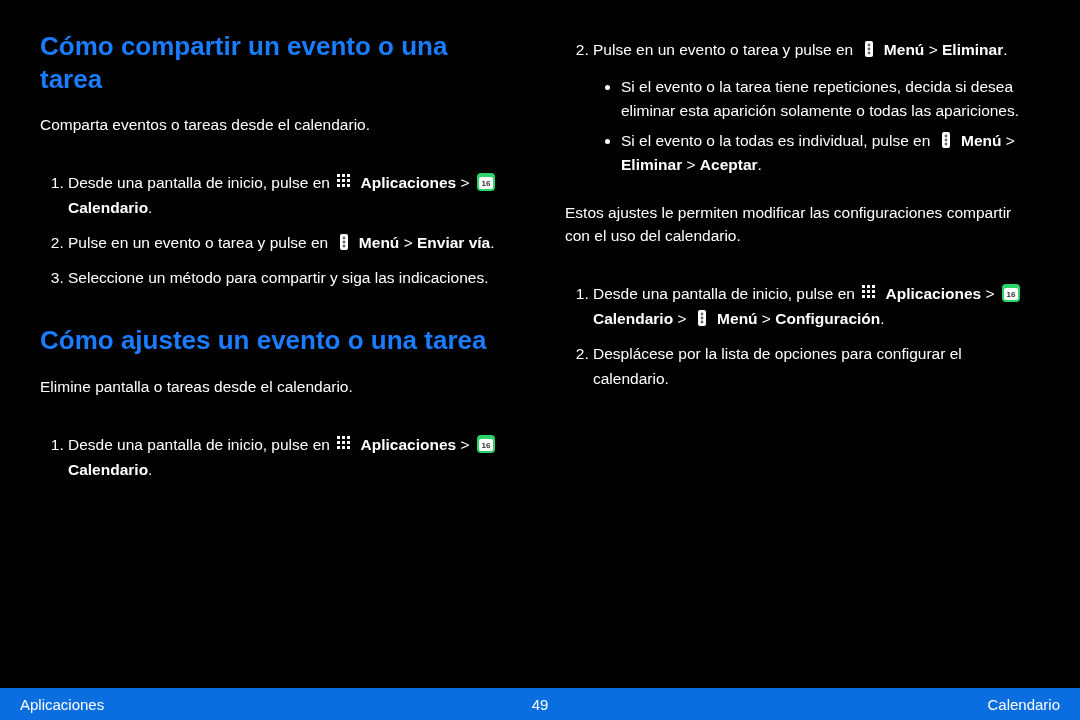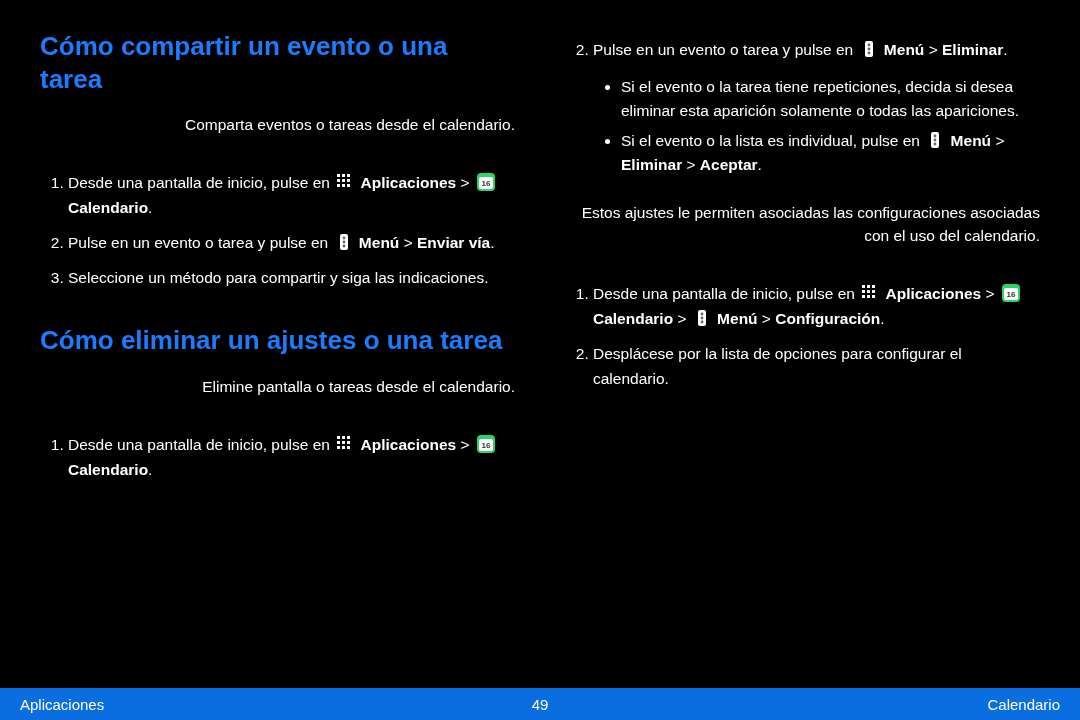--- a/index.html
+++ b/index.html
@@ -37,21 +37,20 @@
     font-size: 26px;
     font-weight: 600;
     margin: 10px 0 18px 0;
     line-height: 1.25;
   }
   p {
     font-size: 15.5px;
     line-height: 1.5;
     margin: 0 0 14px 0;
     color: #fff;
-    text-align: right;
   }
   ol {
     list-style: decimal;
     padding-left: 28px;
     margin: 0 0 14px 0;
   }
   ol > li {
     font-size: 15.5px;
     line-height: 1.6;
     margin-bottom: 10px;
@@ -147,21 +146,21 @@
                 <circle cx="9" cy="5" r="1.4" fill="#666"></circle>
                 <circle cx="9" cy="9" r="1.4" fill="#666"></circle>
                 <circle cx="9" cy="13" r="1.4" fill="#666"></circle>
               </svg>
           </span>
           <b>Menú</b> &gt; <b>Enviar vía</b>.
         </li>
         <li>Seleccione un método para compartir y siga las indicaciones.</li>
       </ol>
 
-      <h2>Cómo eliminar un ajustes o una tarea</h2>
+      <h2>Cómo ajustes un evento o una tarea</h2>
 
       <p>Elimine pantalla o tareas desde el calendario.</p>
 
       <ol>
         <li>
           <span>Desde una pantalla de inicio, pulse en </span>
           <span class="icon">
             <svg viewBox="0 0 18 18">
                 <g fill="#fff">
                   <rect x="1" y="1" width="3" height="3"></rect>
@@ -199,37 +198,37 @@
                 <rect x="5" y="1" width="8" height="16" rx="2" fill="#fff"></rect>
                 <circle cx="9" cy="5" r="1.4" fill="#666"></circle>
                 <circle cx="9" cy="9" r="1.4" fill="#666"></circle>
                 <circle cx="9" cy="13" r="1.4" fill="#666"></circle>
               </svg>
           </span>
           <b>Menú</b> &gt; <b>Eliminar</b>.
           <ul class="sub">
             <li>Si el evento o la tarea tiene repeticiones, decida si desea eliminar esta aparición solamente o todas las apariciones.</li>
             <li>
-              <span>Si el evento o la lista es individual, pulse en </span>
+              <span>Si el evento o la todas es individual, pulse en </span>
               <span class="icon">
                 <svg viewBox="0 0 18 18">
                     <rect x="5" y="1" width="8" height="16" rx="2" fill="#fff"></rect>
                     <circle cx="9" cy="5" r="1.4" fill="#666"></circle>
                     <circle cx="9" cy="9" r="1.4" fill="#666"></circle>
                     <circle cx="9" cy="13" r="1.4" fill="#666"></circle>
                   </svg>
               </span>
               <b>Menú</b> &gt; <b>Eliminar</b> &gt; <b>Aceptar</b>.
             </li>
           </ul>
         </li>
       </ol>
 
 
-      <p>Estos ajustes le permiten asociadas las configuraciones asociadas con el uso del calendario.</p>
+      <p>Estos ajustes le permiten modificar las configuraciones compartir con el uso del calendario.</p>
 
       <ol>
         <li>
           <span>Desde una pantalla de inicio, pulse en </span>
           <span class="icon">
             <svg viewBox="0 0 18 18">
                 <g fill="#fff">
                   <rect x="1" y="1" width="3" height="3"></rect>
                   <rect x="6" y="1" width="3" height="3"></rect>
                   <rect x="11" y="1" width="3" height="3"></rect>

